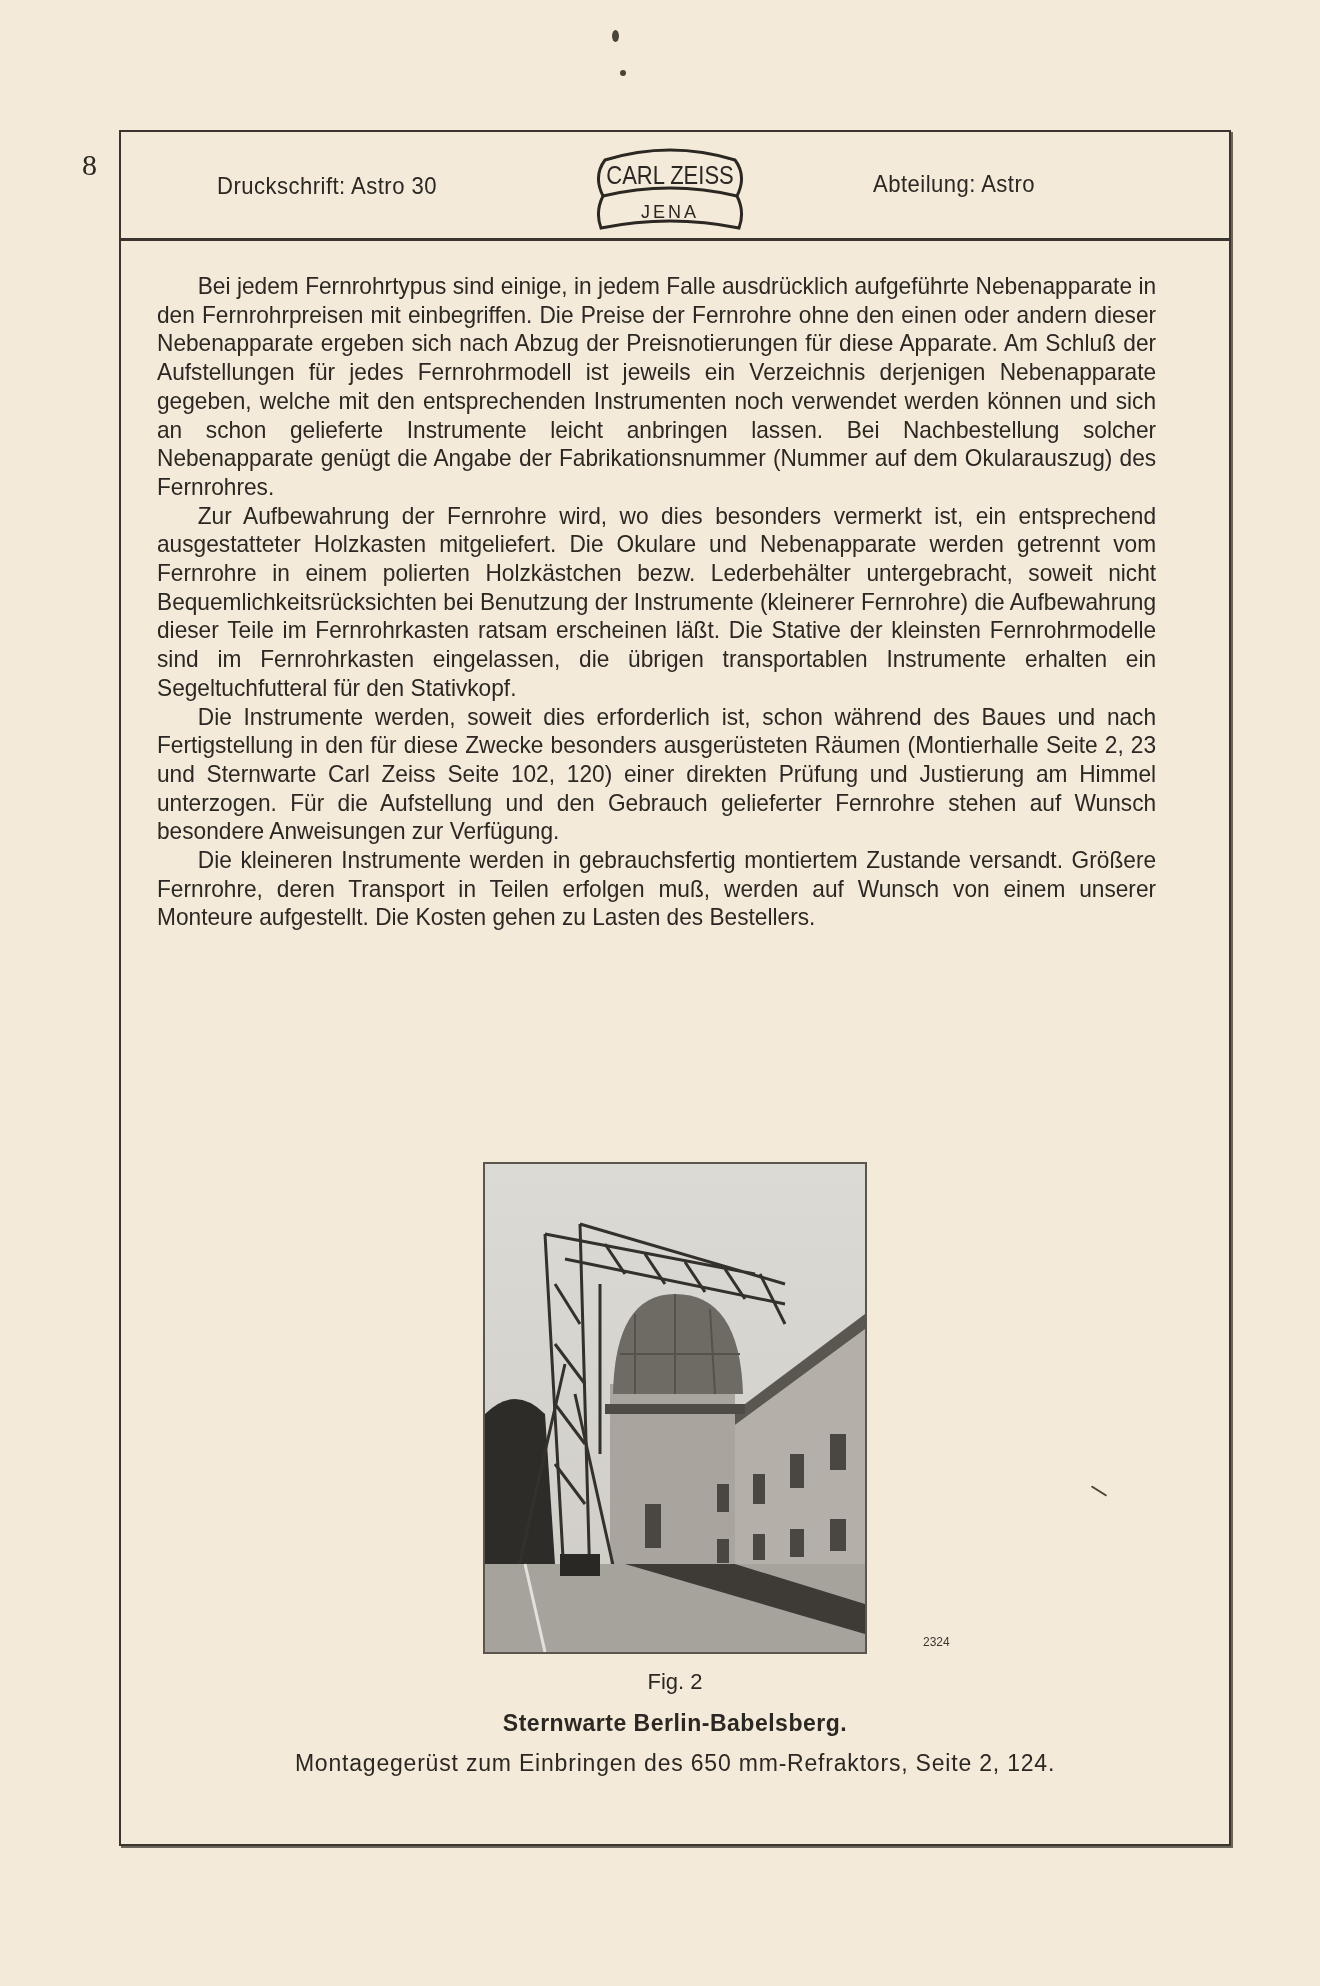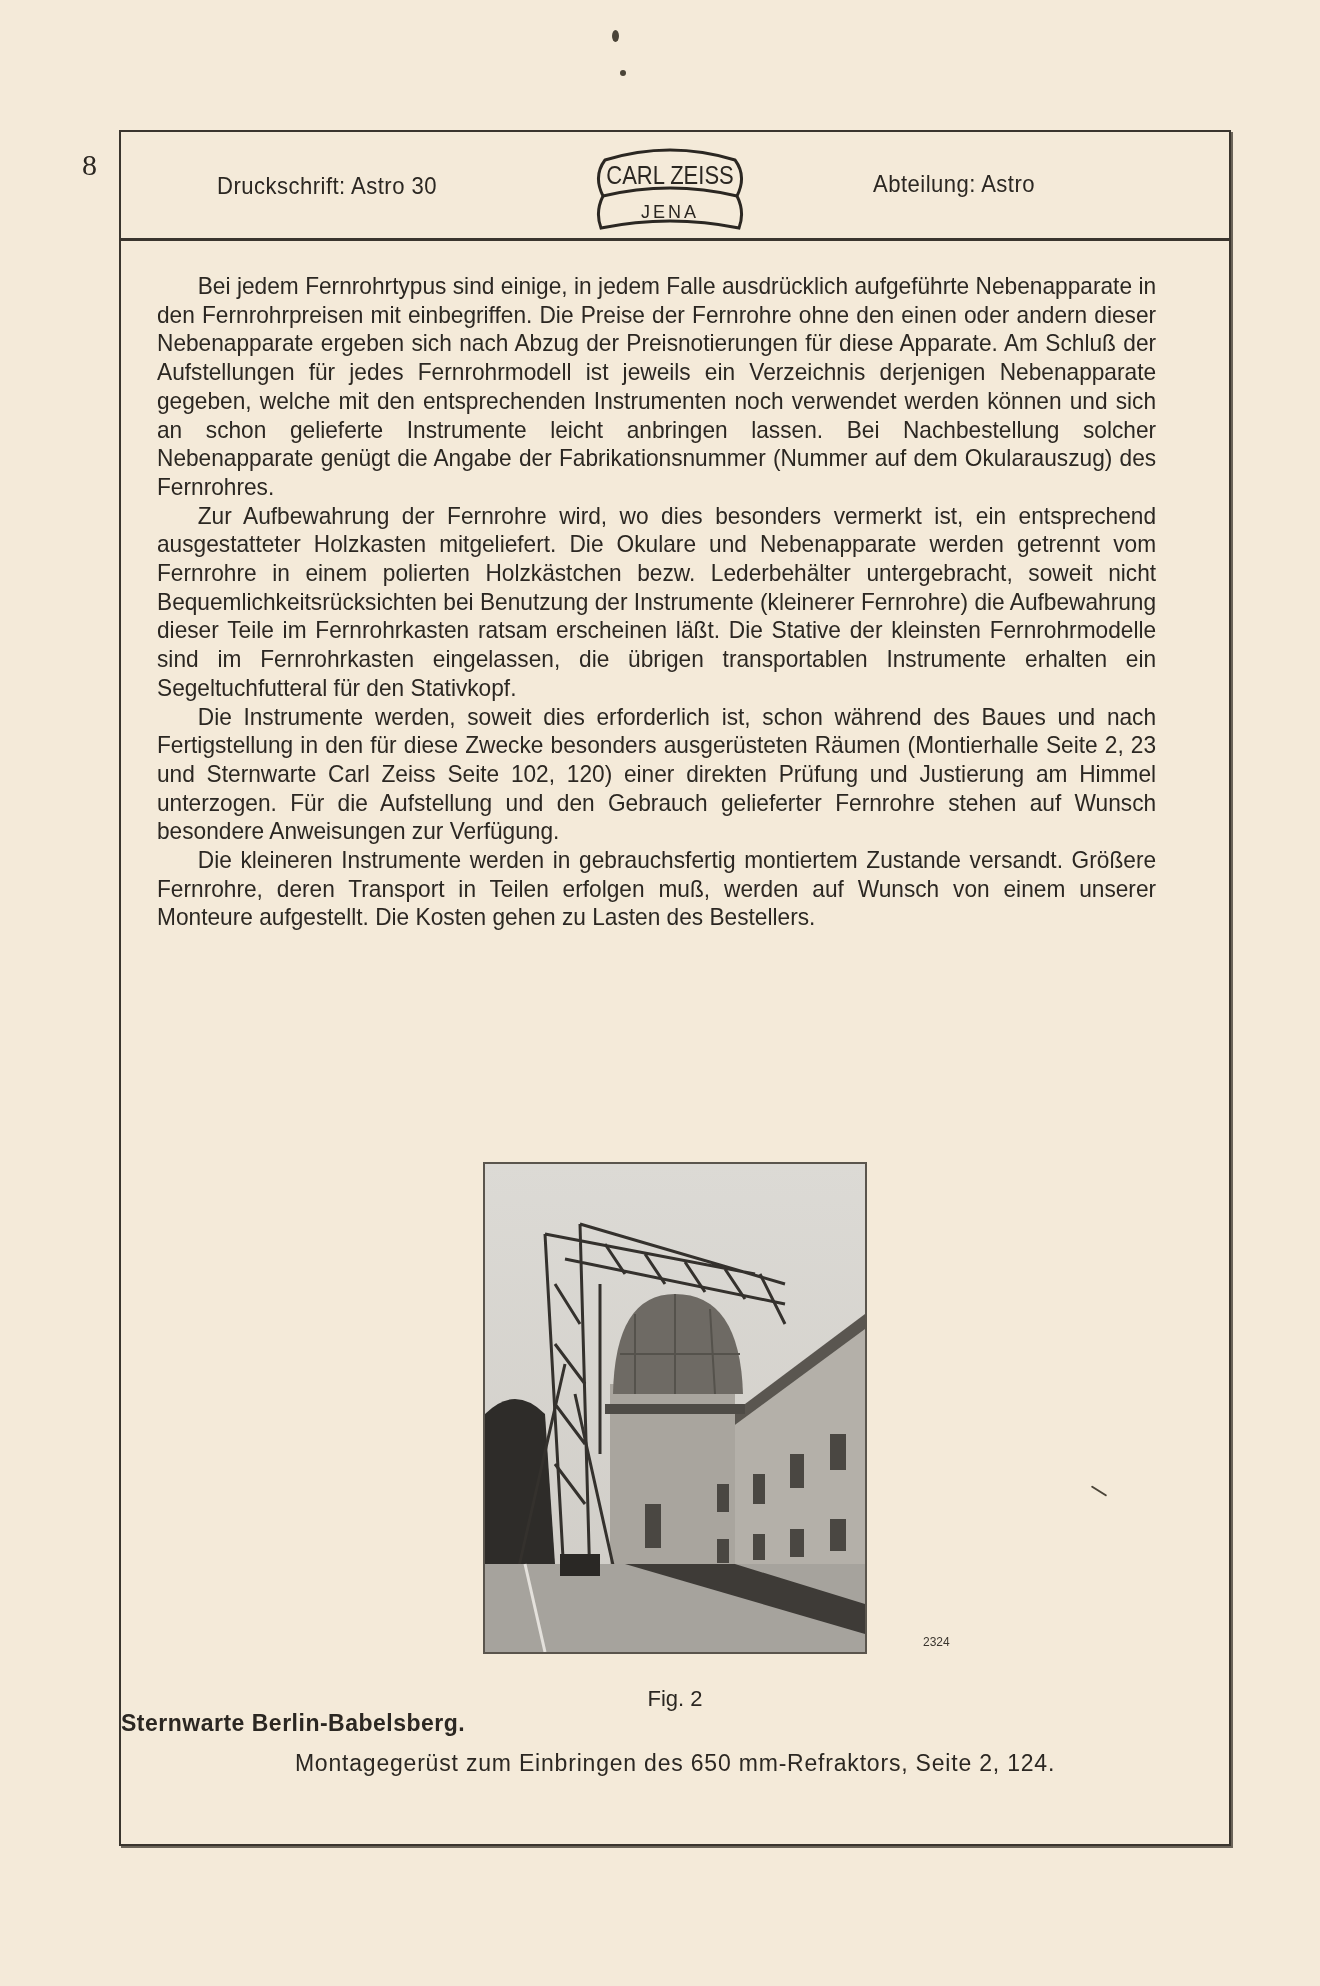--- a/index.html
+++ b/index.html
@@ -44,24 +44,23 @@
     position: absolute; left: 362px; top: 1030px; width: 380px; height: 488px;
     border: 2px solid #5a554d; background: #d8d5cf; overflow: hidden;
   }
   .photo svg { display: block; }
   .plate-number {
     position: absolute; left: 766px; top: 1503px; font-size: 12px; color: #3a352e; margin-left: 36px;
   }
   .fig-label {
     position: absolute; left: 0; width: 100%; top: 1537px; text-align: center;
     font-size: 22px;
-    margin-top: 17px;
   }
   .caption-title {
-    position: absolute; left: 0; width: 100%; top: 1578px; 
+    position: absolute; left: 0; width: 100%; top: 1578px; text-align: center;
     font-size: 23px; font-weight: bold; letter-spacing: 0.5px;
   }
   .caption-sub {
     position: absolute; left: 0; width: 100%; top: 1618px; text-align: center;
     font-size: 23px; letter-spacing: 0.8px;
   }
 </style>
 </head>
 <body>
 

